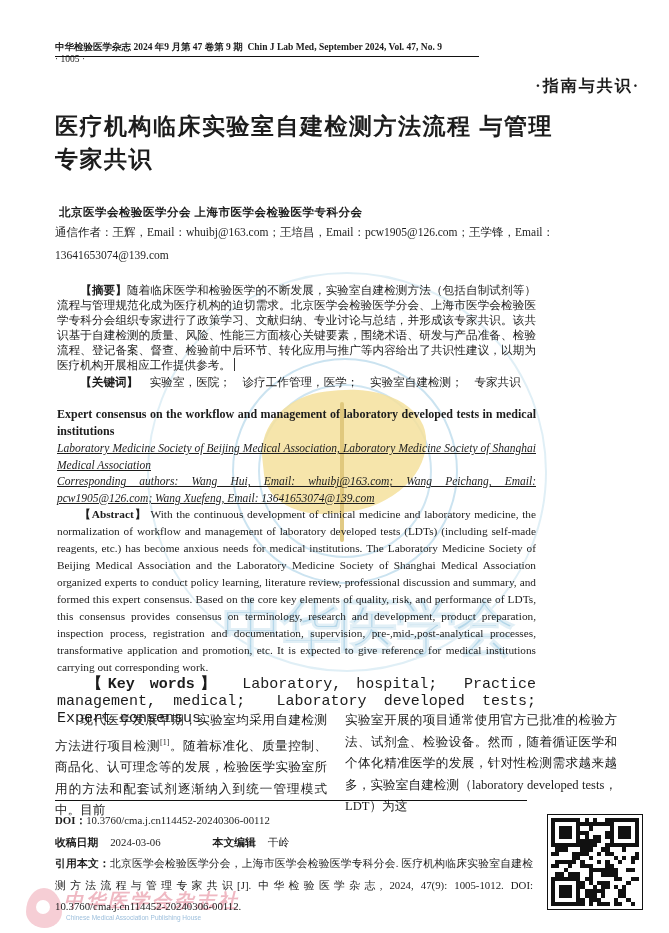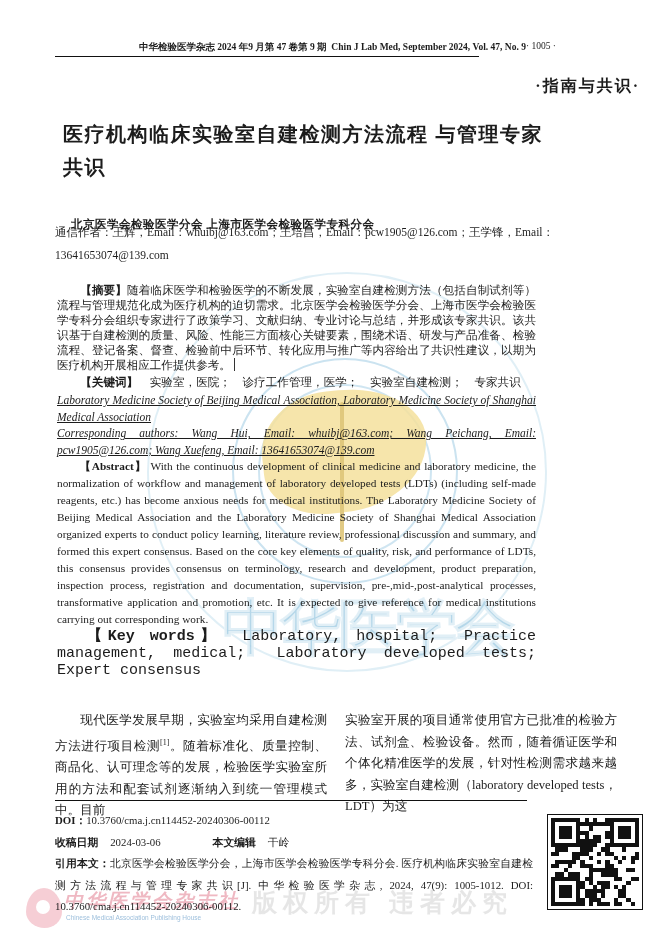--- a/index.html
+++ b/index.html
@@ -21,30 +21,30 @@
   .wm-flower::after{content:"";position:absolute;left:10px;top:12px;width:14px;height:14px;
              background:#fff;border-radius:50%;}
   .wm-pub-cn{left:64px;top:888px;font-family:"Liberation Serif",serif;font-style:italic;font-weight:bold;
              font-size:19px;letter-spacing:3px;color:rgba(233,160,173,.75);white-space:nowrap;}
   .wm-pub-en{left:66px;top:914px;font-size:6.5px;color:rgba(140,180,214,.85);
              font-family:"Liberation Sans","DejaVu Sans",sans-serif;white-space:nowrap;}
   .wm-copy{left:252px;top:886px;font-family:"Liberation Sans","DejaVu Sans",sans-serif;
            font-size:25px;font-weight:bold;letter-spacing:6px;color:rgba(190,190,190,.38);white-space:nowrap;}
   
   .content{position:relative;z-index:1;}
-  .hdr{position:absolute;left:55px;top:41px;width:585px;display:flex;justify-content:center;
-       font-size:9.5px;font-family:"Liberation Serif",serif;}
+  .hdr{position:absolute;left:55px;top:41px;width:585px;display:flex;justify-content:space-between;
+       font-size:9.5px;font-family:"Liberation Serif",serif;flex-direction:column;}
   .hdr .jrnl{font-weight:bold;}
   .hdr-rule{position:absolute;left:55px;top:56px;width:424px;height:1px;background:#111;}
   .section-label{position:absolute;left:0;top:76px;width:640px;text-align:right;
        font-family:Liberation Serif, serif;font-size:16px;font-weight:600;letter-spacing:2px;}
-  .title{position:absolute;left:55px;top:110px;width:500px;margin:8px;
-       font-family:"Liberation Sans","DejaVu Sans",sans-serif;font-size:20px;font-weight:bold;
+  .title{position:absolute;left:55px;top:110px;width:500px;margin:0;
+       font-family:"Liberation Sans","DejaVu Sans",sans-serif;font-size:23px;font-weight:bold;
        letter-spacing:1.5px;line-height:33px;}
-  .affil{position:absolute;left:55px;top:201px;margin:16px;font-size:11.5px;font-weight:600;letter-spacing:.5px;}
+  .affil{position:absolute;left:55px;top:201px;margin:4px;font-size:11.5px;font-weight:600;letter-spacing:.5px;}
   .corr{position:absolute;left:55px;top:221px;width:525px;margin:0;font-size:11.5px;line-height:23px;}
   .abs-block{position:absolute;left:57px;top:283px;width:479px;}
   .abs-block p{margin:0;text-align:justify;}
   .abs-cn{font-size:11.6px;line-height:15px;text-indent:2em;}
   .kw-cn{font-size:11.6px;line-height:19.2px;text-indent:2em;}
   .b{font-weight:bold;}
   .cursor{display:inline-block;width:1px;height:13px;background:#333;margin-left:3px;vertical-align:-2px;}
   .en-title{margin-top:14px !important;font-size:12px;font-weight:bold;line-height:17px;}
   .en-affil,.en-corr{font-style:italic;font-size:11.5px;line-height:16.5px;text-decoration:underline;}
   .en-abs{font-size:11.3px;line-height:17px;text-indent:2em;}
@@ -73,38 +73,38 @@
 
   <div class="wm wm-circle-outer"></div>
   <div class="wm wm-circle-mid"></div>
   <div class="wm wm-circle-inner"></div>
   <div class="wm wm-map"></div>
   <div class="wm wm-staff"></div>
   <div class="wm wm-assoc">中华医学会</div>
   <div class="wm wm-flower"></div>
   <div class="wm wm-pub-cn">中华医学会杂志社</div>
   <div class="wm wm-pub-en">Chinese Medical Association Publishing House</div>
-  <div class="wm wm-copy">版权所有 违者必究</div>
 
   <div class="content">
 
     <div class="hdr">
       <span class="jrnl"><span>中华检验医学杂志 2024 年9 月第 47 卷第 9 期</span>&nbsp;&nbsp;<span>Chin J Lab Med, September 2024, Vol. 47, No. 9</span></span>
       <span>· 1005 ·</span>
     </div>
     <div class="hdr-rule"></div>
     <div class="section-label">·指南与共识·</div>
 
     <h1 class="title">医疗机构临床实验室自建检测方法流程 与管理专家共识</h1>
     <p class="affil">北京医学会检验医学分会 上海市医学会检验医学专科分会</p>
     <p class="corr">通信作者：王辉，Email：whuibj@163.com；王培昌，Email：pcw1905@126.com；王学锋，Email：13641653074@139.com</p>
 
     <div class="abs-block">
       <p class="abs-cn"><span class="b">【摘要】</span><span>随着临床医学和检验医学的不断发展，实验室自建检测方法（包括自制试剂等）流程与管理规范化成为医疗机构的迫切需求。北京医学会检验医学分会、上海市医学会检验医学专科分会组织专家进行了政策学习、文献归纳、专业讨论与总结，并形成该专家共识。该共识基于自建检测的质量、风险、性能三方面核心关键要素，围绕术语、研发与产品准备、检验流程、登记备案、督查、检验前中后环节、转化应用与推广等内容给出了共识性建议，以期为医疗机构开展相应工作提供参考。</span><span class="cursor"></span></p>
       <p class="kw-cn"><span class="b">【关键词】</span>　<span>实验室，医院；　诊疗工作管理，医学；　实验室自建检测；　专家共识</span></p>
+      <p class="en-title">Expert consensus on the workflow and management of laboratory developed tests in medical institutions</p>
       <p class="en-affil">Laboratory Medicine Society of Beijing Medical Association, Laboratory Medicine Society of Shanghai Medical Association</p>
       <p class="en-corr">Corresponding authors: Wang Hui, Email: whuibj@163.com; Wang Peichang, Email: pcw1905@126.com; Wang Xuefeng, Email: 13641653074@139.com</p>
       <p class="en-abs"><span class="b">【Abstract】</span> <span>With the continuous development of clinical medicine and laboratory medicine, the normalization of workflow and management of laboratory developed tests (LDTs) (including self-made reagents, etc.) has become anxious needs for medical institutions. The Laboratory Medicine Society of Beijing Medical Association and the Laboratory Medicine Society of Shanghai Medical Association organized experts to conduct policy learning, literature review, professional discussion and summary, and formed this expert consensus. Based on the core key elements of quality, risk, and performance of LDTs, this consensus provides consensus on terminology, research and development, product preparation, inspection process, registration and documentation, supervision, pre-,mid-,post-analytical processes, transformative application and promotion, etc. It is expected to give reference for medical institutions carrying out corresponding work.</span></p>
       <p class="en-kw"><span class="b">【Key words】</span>　<span>Laboratory, hospital;　Practice management, medical;　Laboratory developed tests;　Expert consensus</span></p>
     </div>
 
     <div class="body-cols">
       <p class="col first"><span>现代医学发展早期，实验室均采用自建检测方法进行项目检测</span><sup>[1]</sup><span>。随着标准化、质量控制、商品化、认可理念等的发展，检验医学实验室所用的方法和配套试剂逐渐纳入到统一管理模式中。目前</span></p>
       <p class="col">实验室开展的项目通常使用官方已批准的检验方法、试剂盒、检验设备。然而，随着循证医学和个体化精准医学的发展，针对性检测需求越来越多，实验室自建检测（laboratory developed tests，LDT）为这</p>
     </div>

